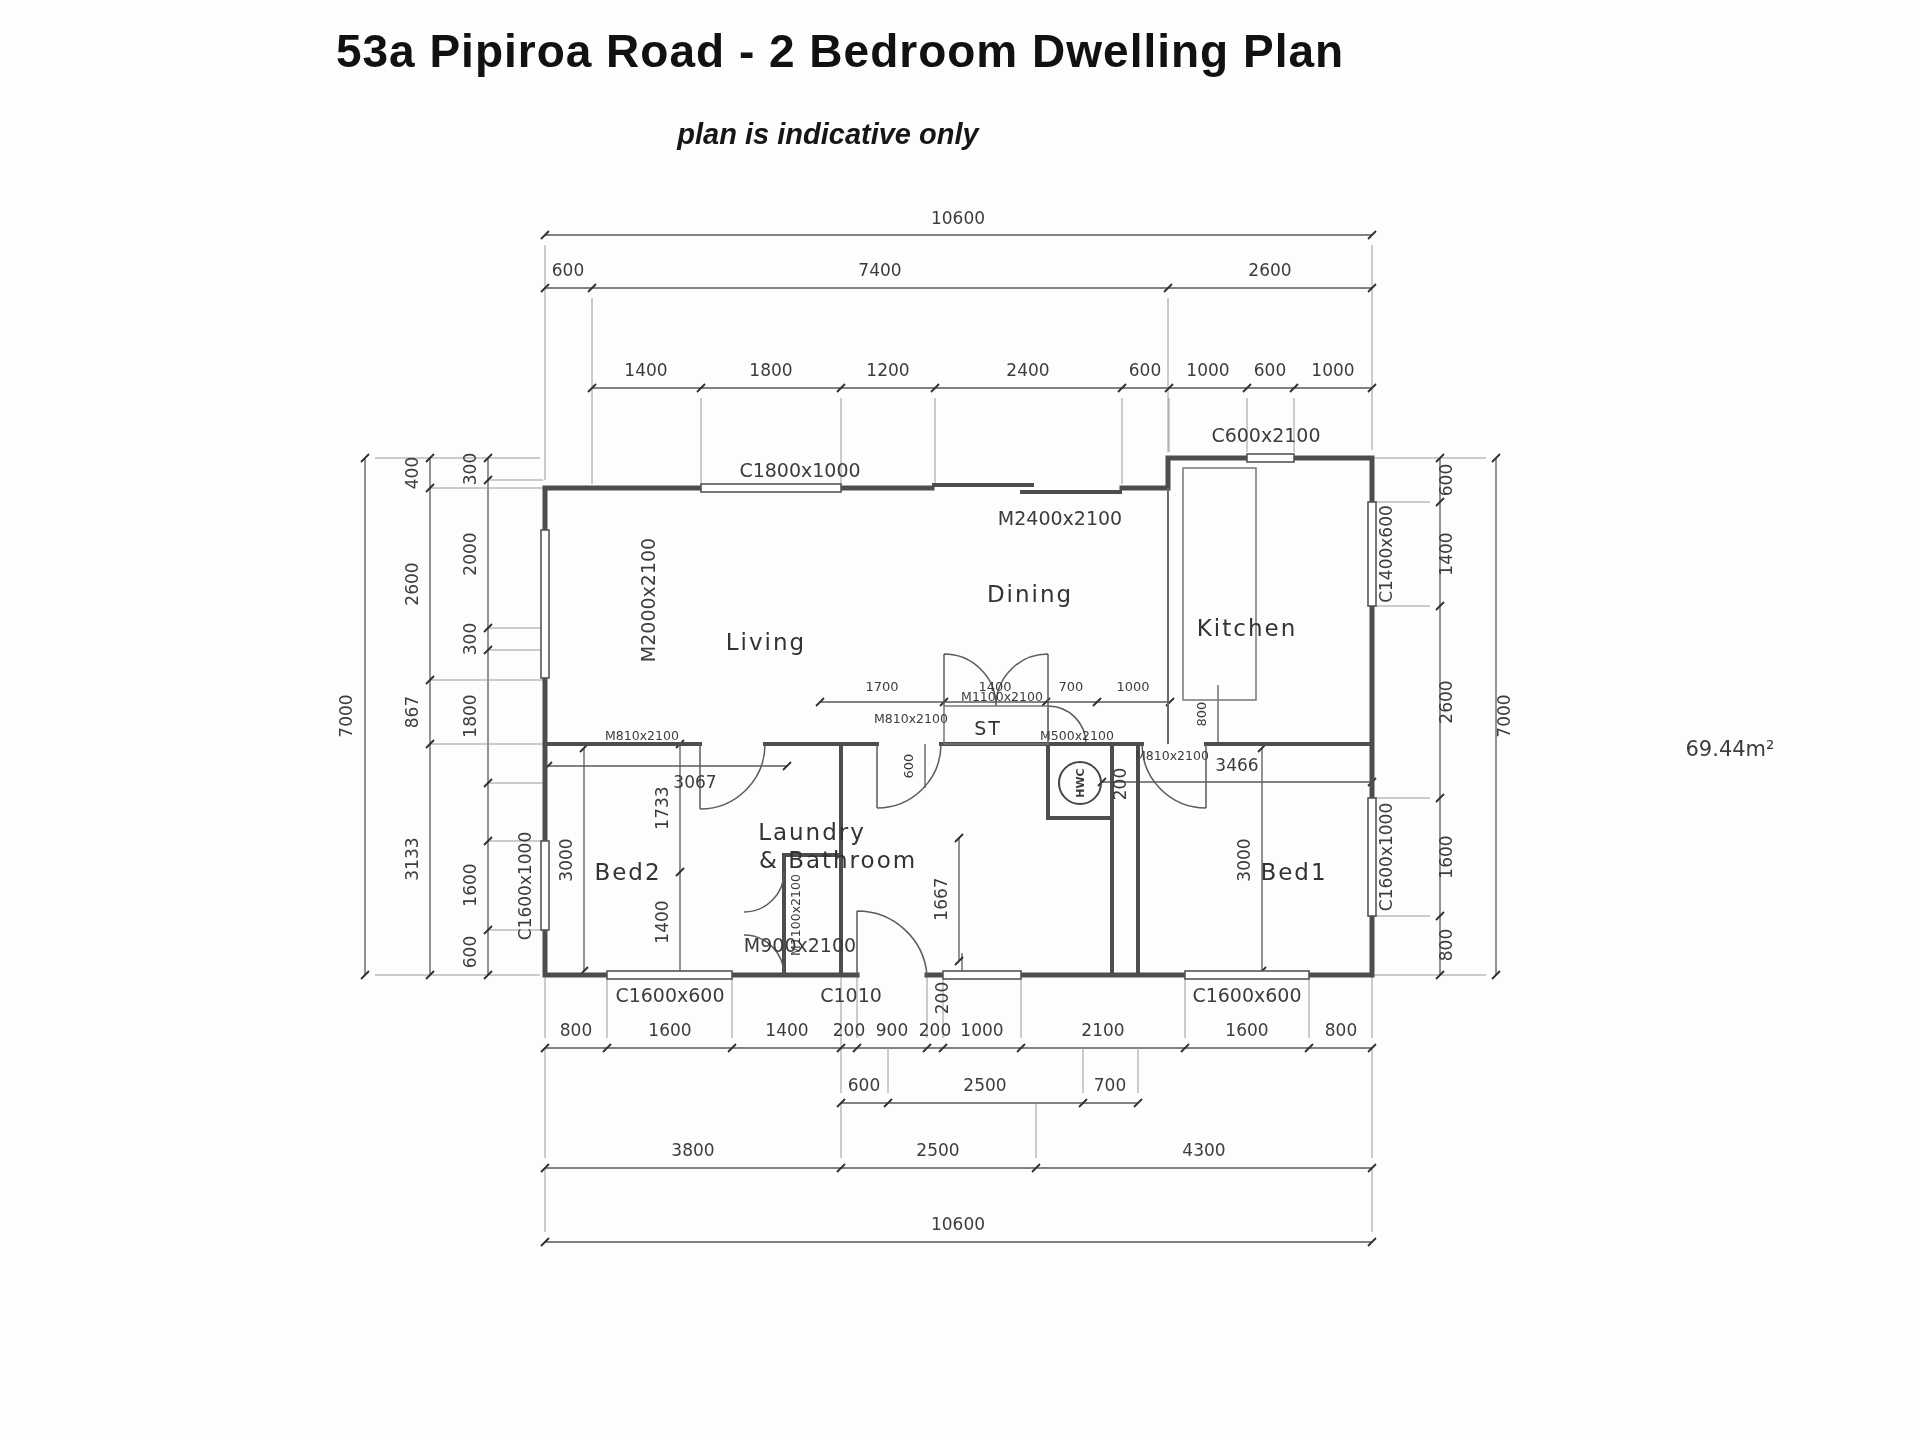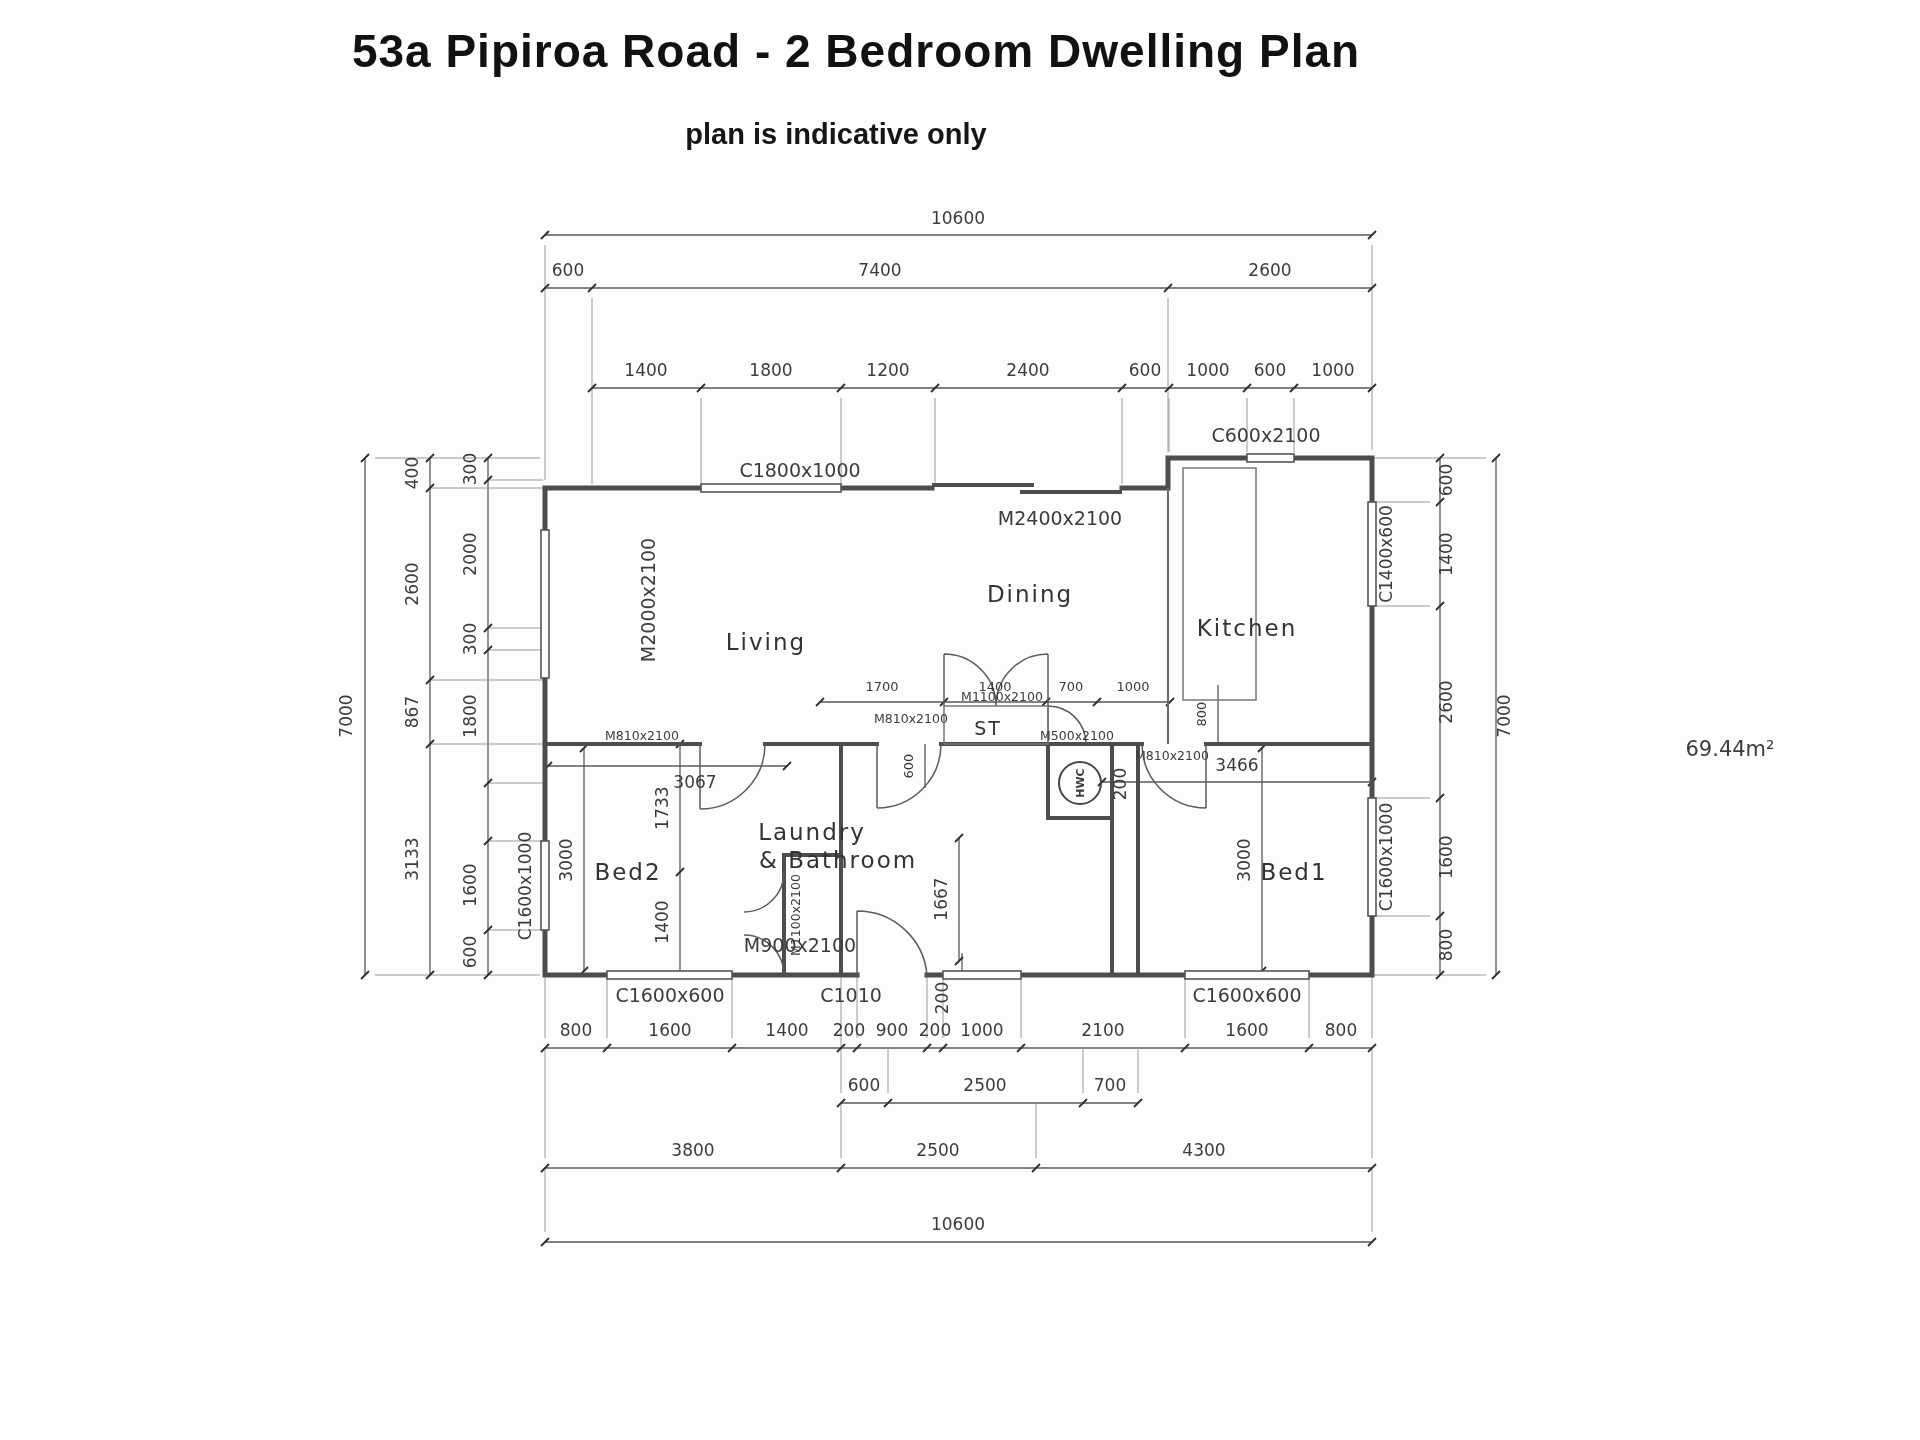--- a/index.html
+++ b/index.html
@@ -1,23 +1,23 @@
 <!DOCTYPE html>
 <html><head>
 <meta charset="utf-8">
 <style>
   html,body{margin:0;padding:0;background:#ffffff;}
   .sheet{position:relative;width:1920px;height:1440px;background:#fdfdfc;overflow:hidden;
          font-family:"DejaVu Sans", sans-serif;}
-  .title{position:absolute;top:24px;left:16px;width:1680px;text-align:center;
+  .title{position:absolute;top:24px;left:0;width:1680px;text-align:center;
          font-size:46px;font-weight:bold;color:#111;
          font-family:"Liberation Sans", sans-serif;letter-spacing:1px;}
-  .subtitle{position:absolute;top:118px;left:16px;width:1640px;text-align:center;
+  .subtitle{position:absolute;top:118px;left:8px;width:1640px;text-align:center;
          font-size:29px;font-weight:bold;color:#161616;
-         font-family:"Liberation Sans", sans-serif;}
+         font-family:"Liberation Sans", sans-serif;font-style:italic;}
   svg{position:absolute;top:0;left:0;}
   text{fill:#3c3c3c;}
   .dim{font-size:17px;}
   .dimsm{font-size:13px;}
   .room{font-size:23px;letter-spacing:2px;fill:#333;}
   .open{font-size:19px;}
   .opensm{font-size:12.5px;}
   .area{font-size:21px;}
 </style>
 </head>

